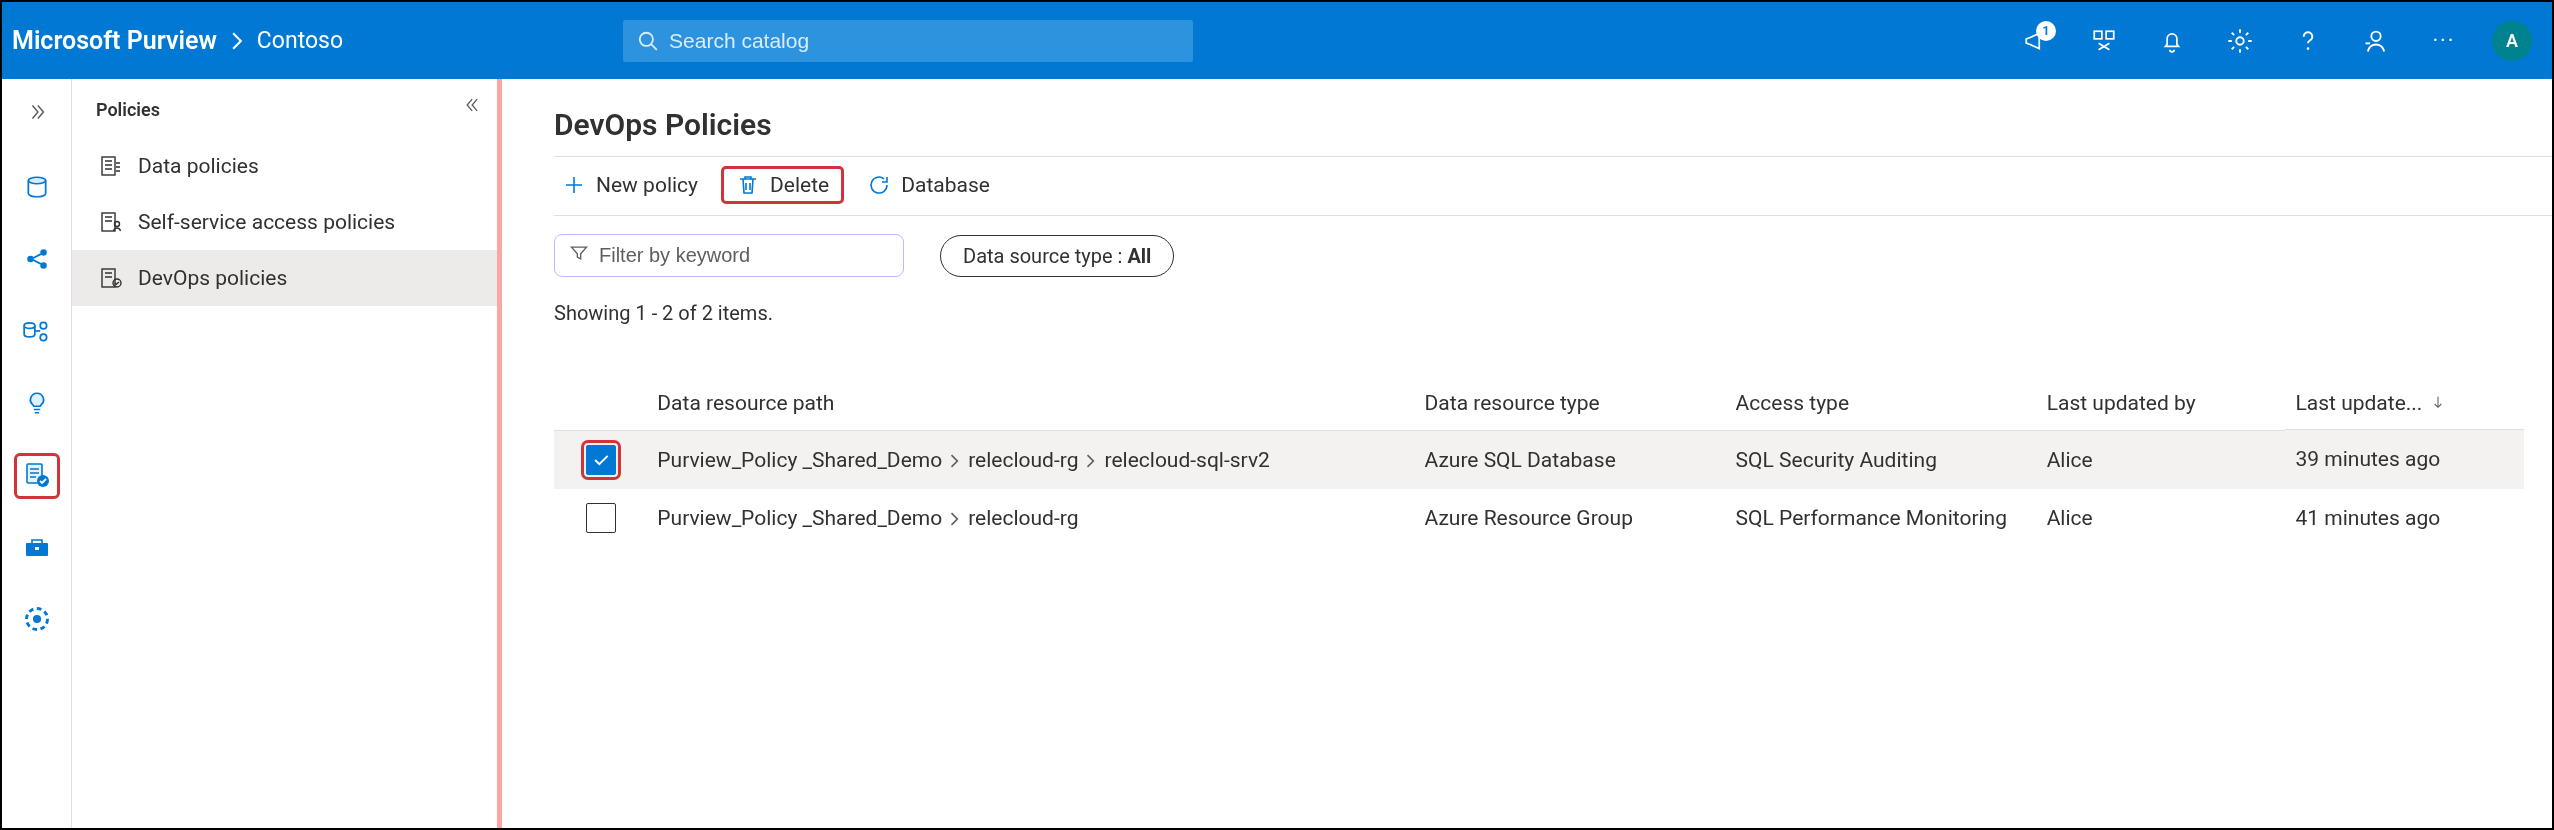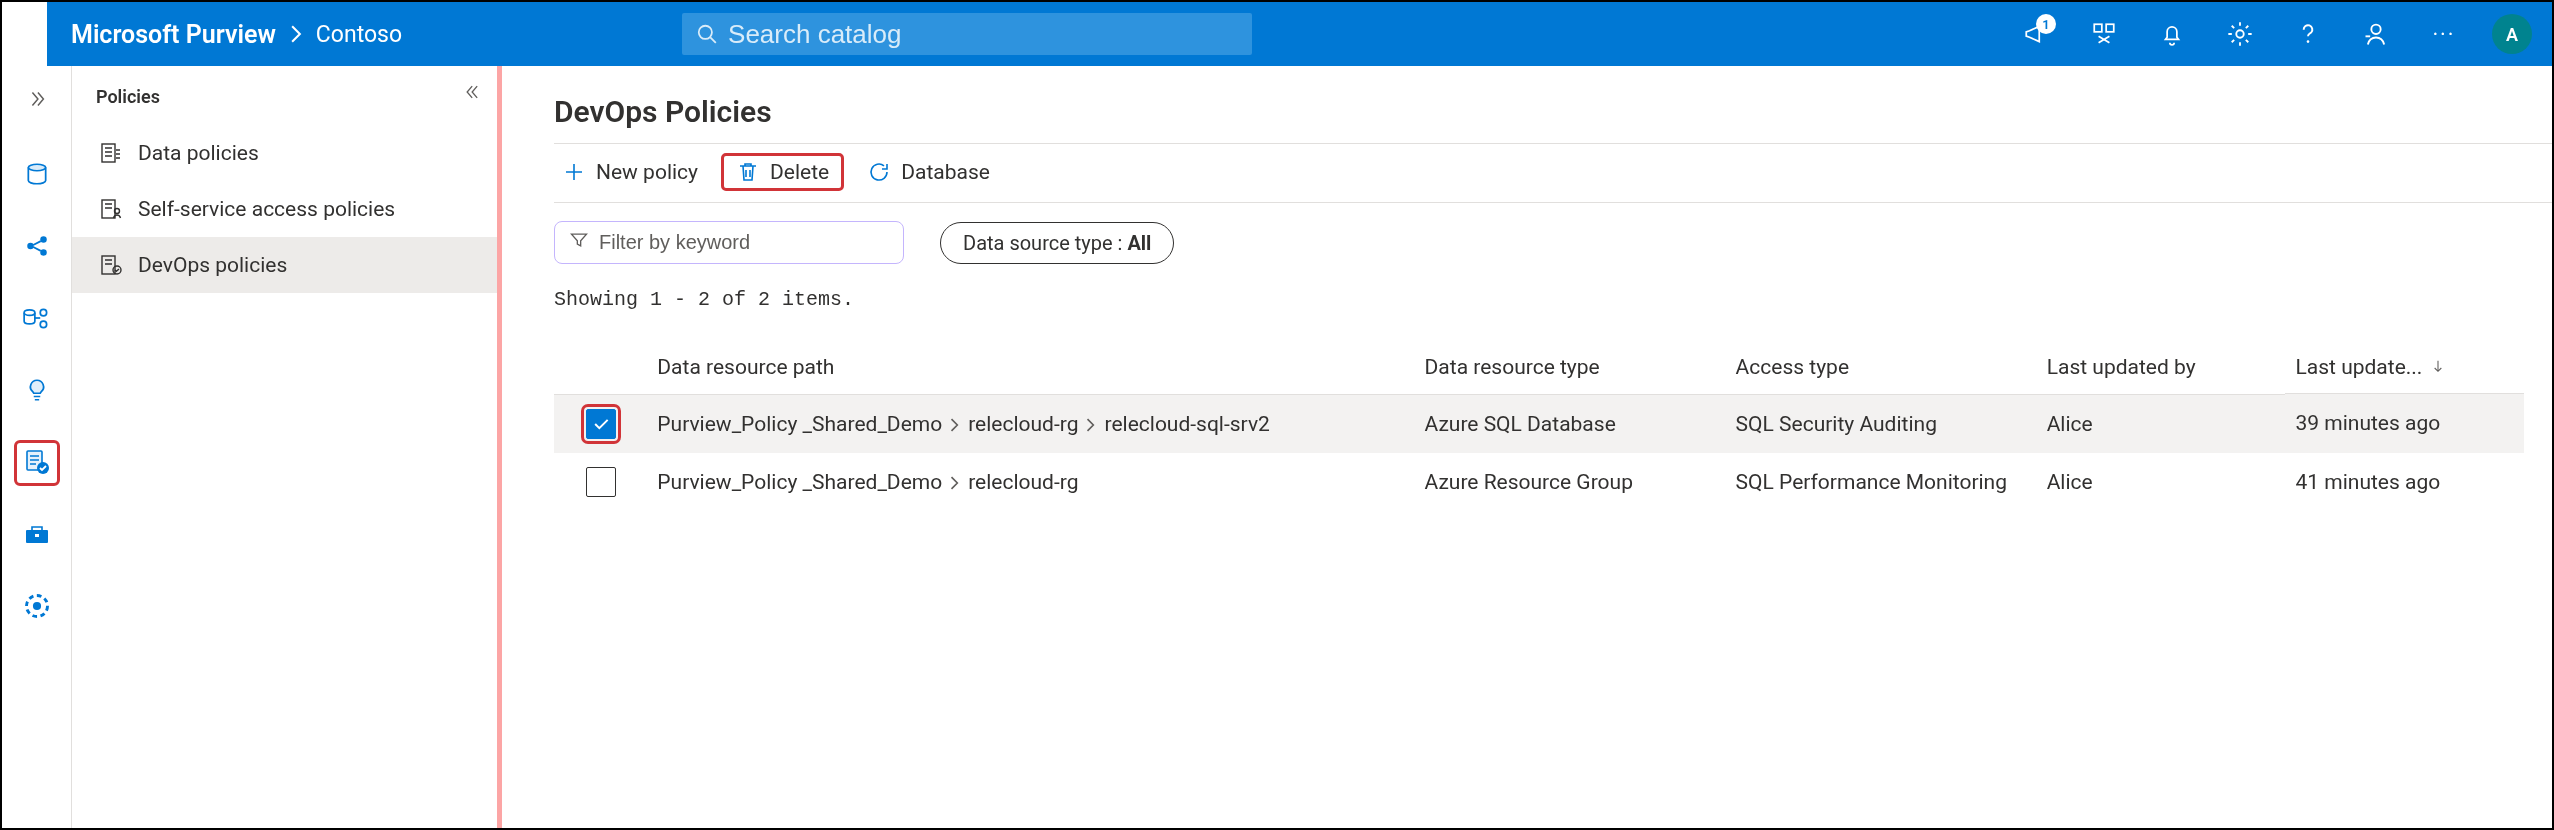--- a/index.html
+++ b/index.html
@@ -9,48 +9,47 @@
     color: #323130;
     background: #fff;
     width: 2554px;
     height: 830px;
     overflow: hidden;
     border: 2px solid #000;
   }
 
   
   .header {
-    height: 64px;
+    height: 77px;
     background: #0078D4;
     display: flex;
     align-items: center;
-    padding: 0 20px 0 24px;
+    padding: 0 20px 0 10px;
     color: #fff;
-    margin-left: 45px;
   }
   .brand { font-size: 25px; font-weight: 600; margin-right: 14px; }
   .crumb-caret { margin-right: 14px; display:inline-flex; align-items:center; }
   .crumb { font-size: 23px; font-weight: 400; }
   .search-wrap {
     margin-left: 280px;
     background: #2e93de;
     width: 570px;
     height: 42px;
     display: flex;
     align-items: center;
     padding: 0 14px;
     border-radius: 2px;
   }
   .search-wrap .sicon { margin-right: 10px; display:inline-flex; }
   .search-wrap input {
     background: transparent;
     border: none;
     outline: none;
     color: #cfe6f7;
-    font-size: 26px;
+    font-size: 21px;
     width: 100%;
   }
   .search-wrap input::placeholder { color: #d9ecf9; }
   .hspacer { flex: 1; }
   .hicons { display: flex; align-items: center; gap: 28px; }
   .hicon { width: 40px; height: 40px; display:flex; align-items:center; justify-content:center; position:relative; cursor:pointer; }
   .badge {
     position:absolute; top:0px; right:0px;
     background:#fff; color:#0078D4; font-weight:600;
     min-width:20px; height:20px; border-radius:10px;
@@ -140,21 +139,21 @@
   .filter-input input {
     border:none; outline:none; font-size:20px; width:100%;
   }
   .filter-input input::placeholder { color:#605e5c; }
   .pill {
     border:1px solid #323130; border-radius:999px;
     padding:8px 22px; font-size:20px; cursor:pointer;
   }
   .pill b { font-weight:700; }
 
-  .count { font-size:20px; margin-bottom:30px;font-family:Liberation Mono, monospace; }
+  .count { font-size:20px; margin-bottom:52px; }
 
   
   .tbl { width:100%; border-collapse:collapse; table-layout:fixed; }
   .tbl col.cb { width:90px; }
   .tbl col.path { width:740px; }
   .tbl col.type { width:300px; }
   .tbl col.access { width:300px; }
   .tbl col.by { width:240px; }
   .tbl col.at { width:230px; }
   .tbl th {

